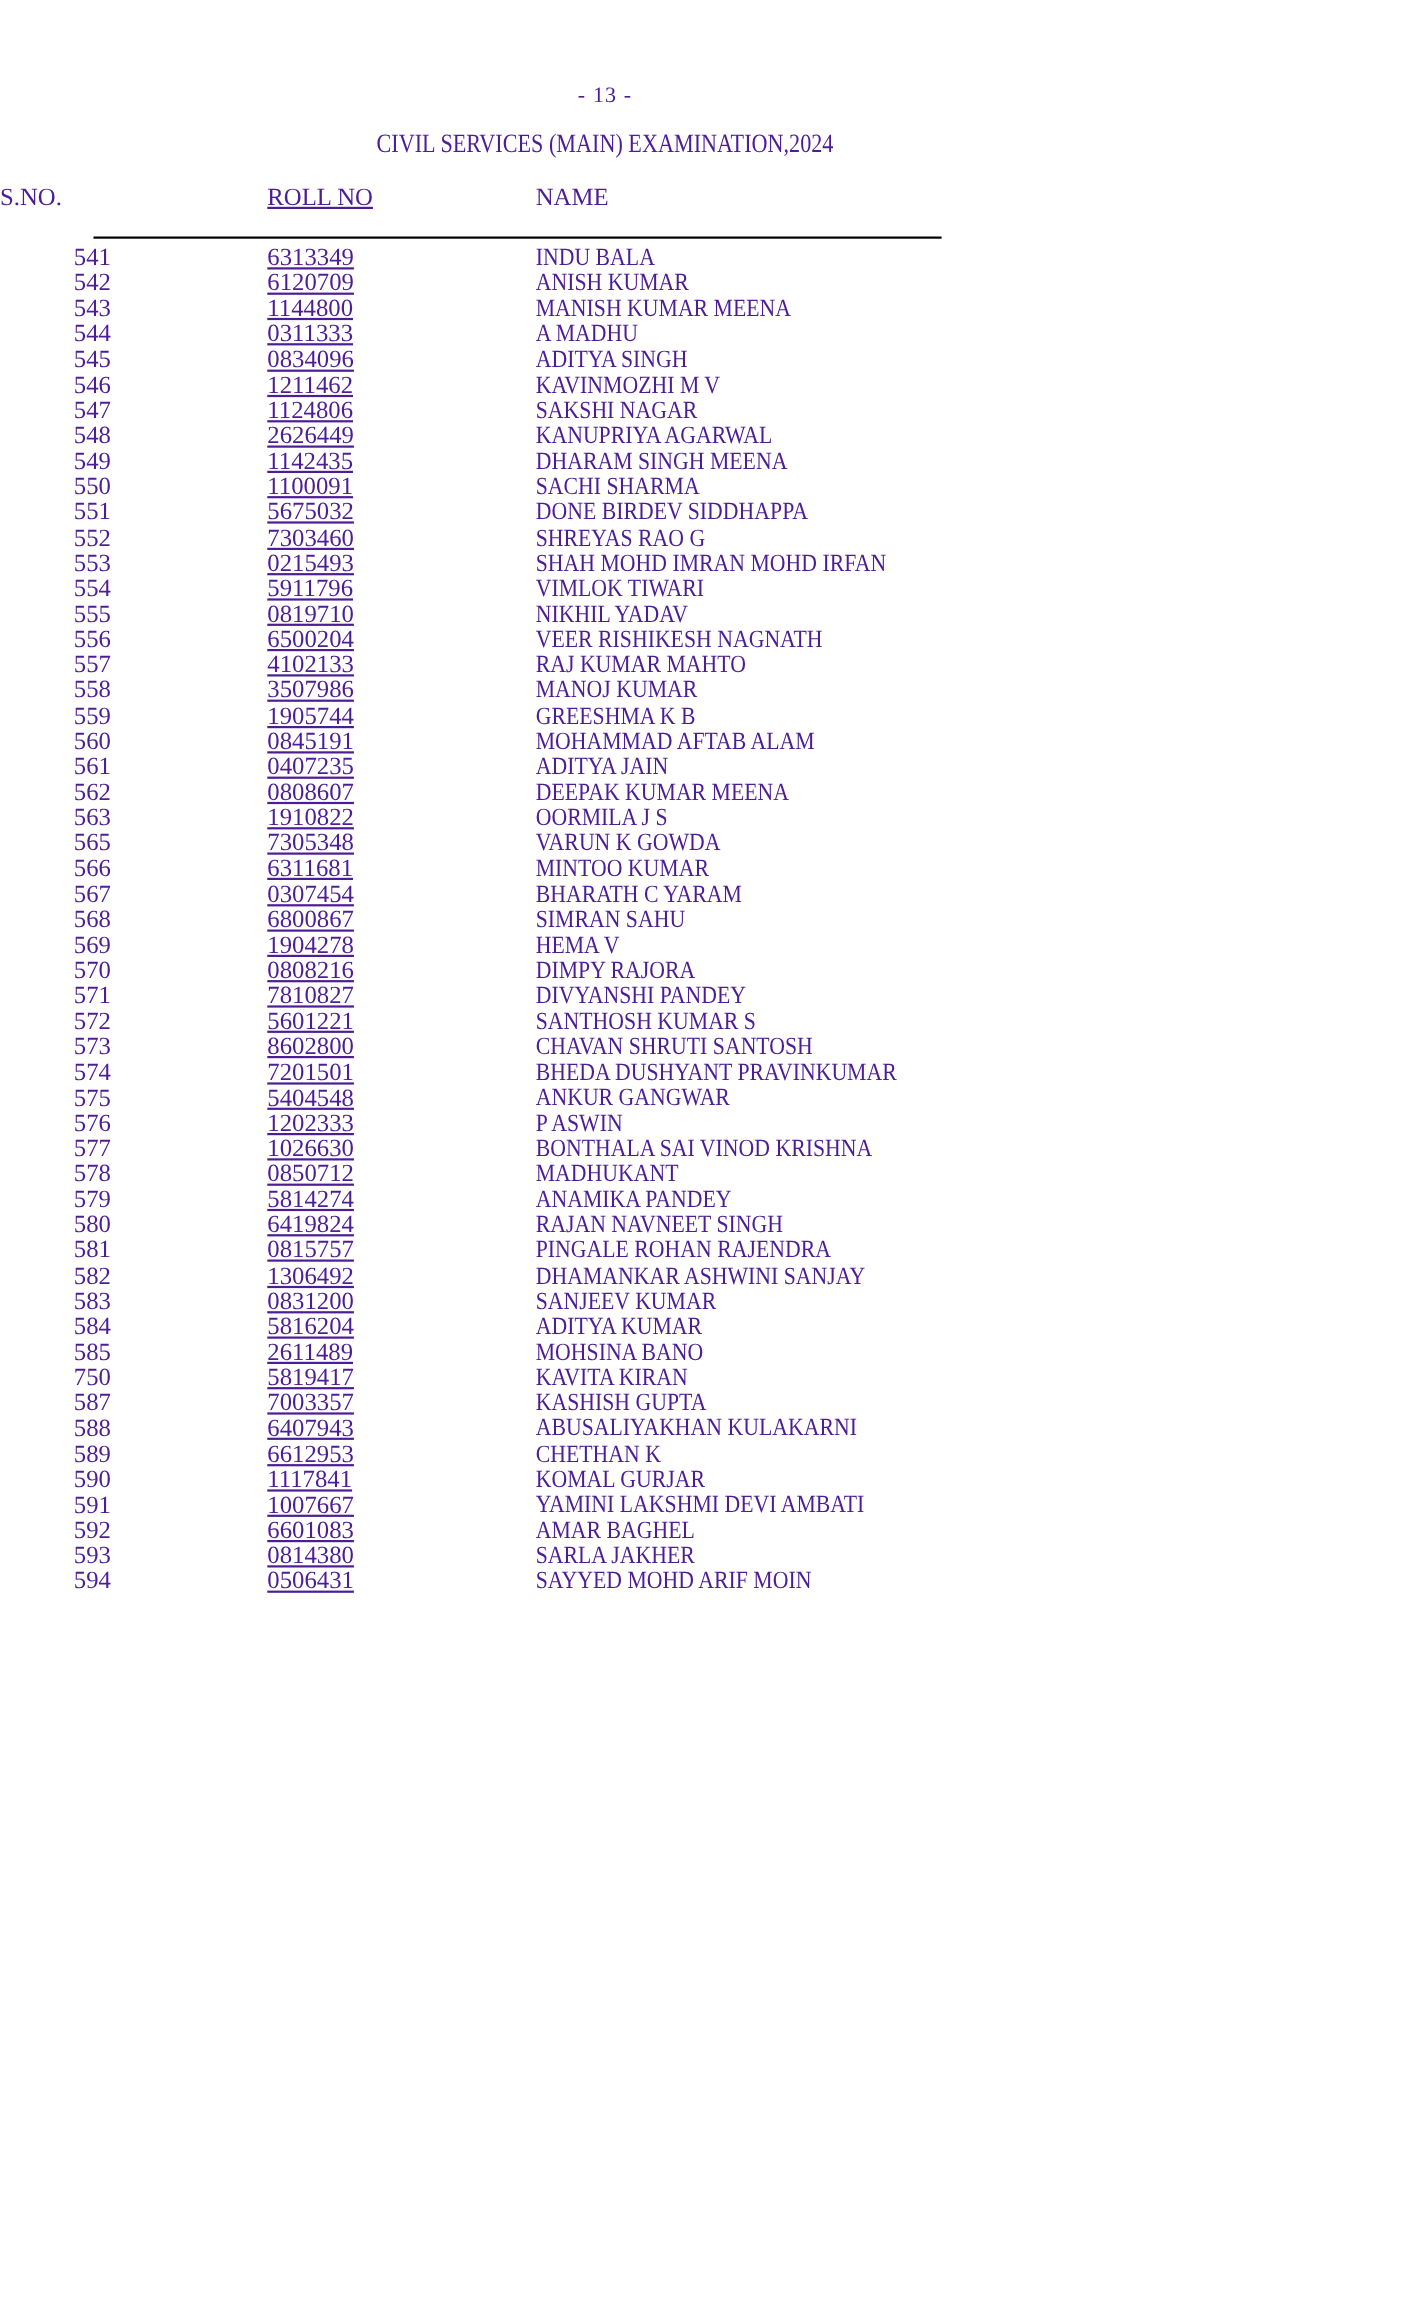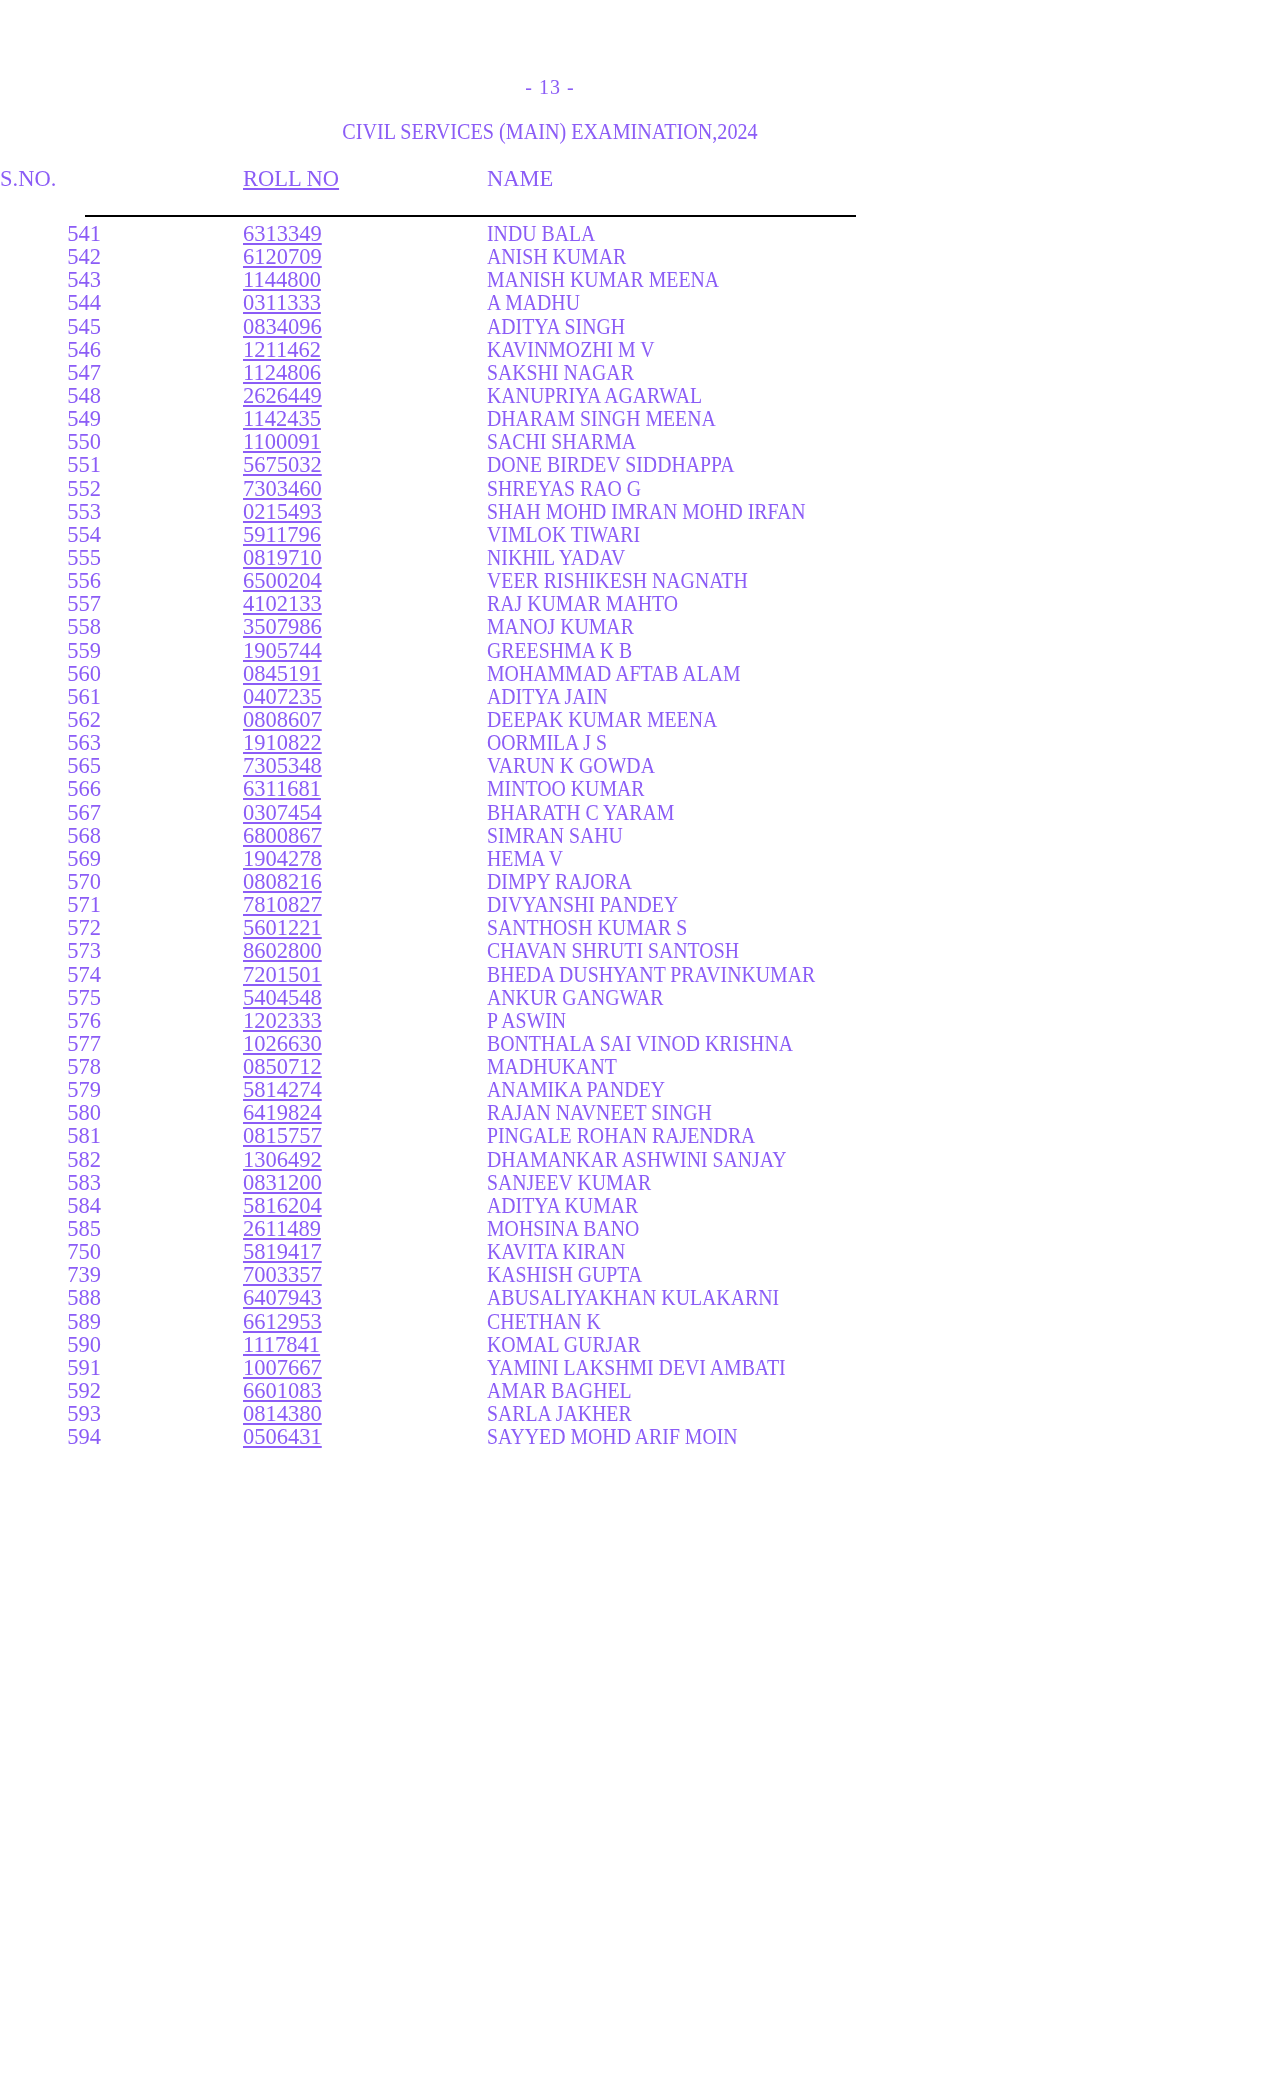--- a/index.html
+++ b/index.html
@@ -6,21 +6,21 @@
     margin: 0;
     padding: 0;
     background: #ffffff;
   }
   .page {
     position: relative;
     width: 1275px;
     height: 2100px;
     background: #ffffff;
     font-family: "Liberation Serif", "DejaVu Serif", serif;
-    color: #8b5cf6;
+    color: #4c1d95;
     overflow: hidden;
   }
   .center-col {
     position: absolute;
     left: 0;
     width: 1100px;
     text-align: center;
     white-space: nowrap;
   }
   .page-number {
@@ -510,21 +510,21 @@
   <div class="row grid">
     <div class="cell sno">750</div>
     <div class="cell"></div>
     <div class="cell roll">5819417</div>
     <div class="cell name">
       <span class="condensed">KAVITA KIRAN</span>
     </div>
   </div>
 
   <div class="row grid">
-    <div class="cell sno">739</div>
+    <div class="cell sno">587</div>
     <div class="cell"></div>
     <div class="cell roll">7003357</div>
     <div class="cell name">
       <span class="condensed">KASHISH GUPTA</span>
     </div>
   </div>
 
   <div class="row grid">
     <div class="cell sno">588</div>
     <div class="cell"></div>

